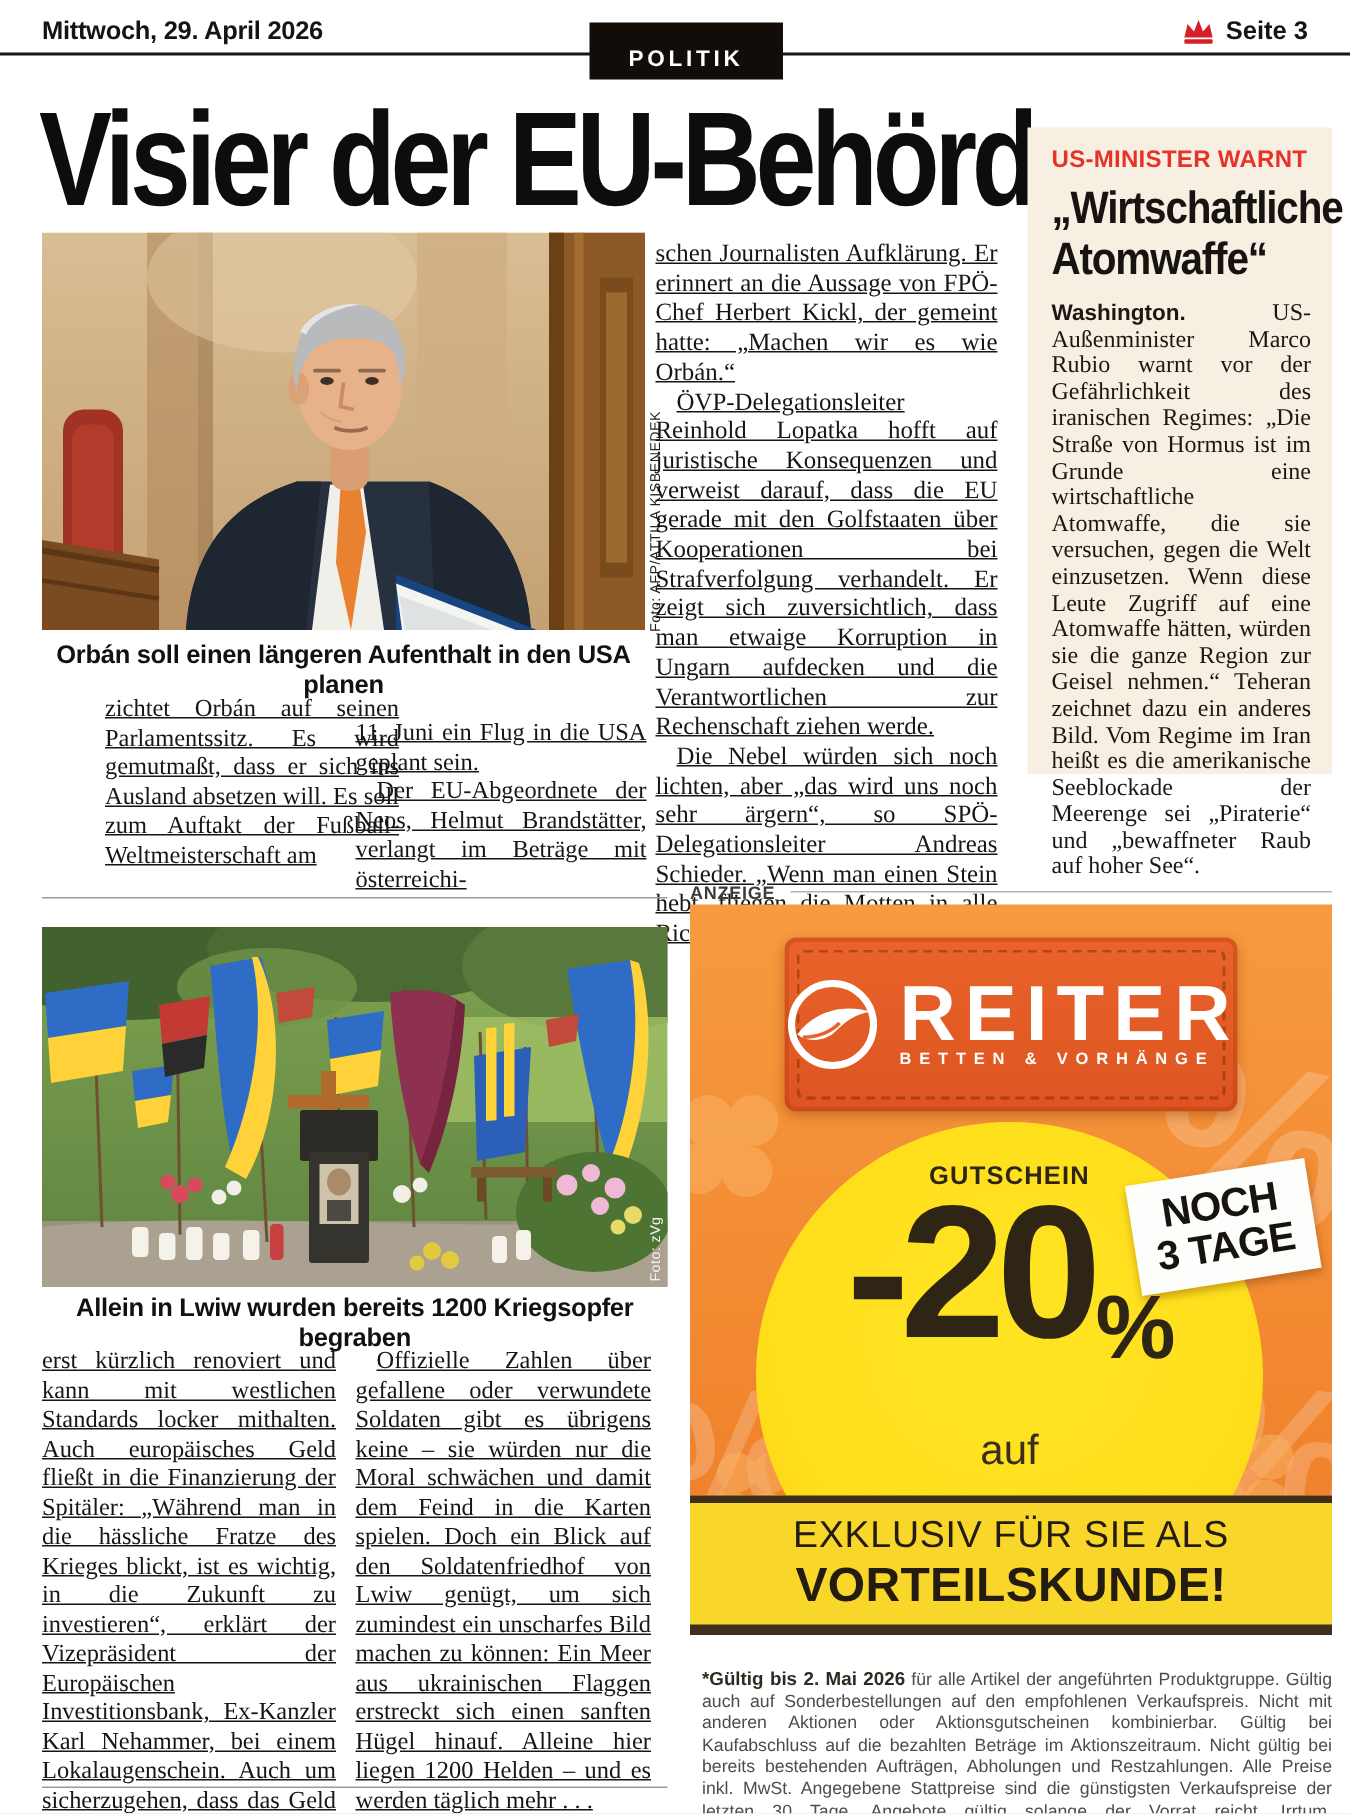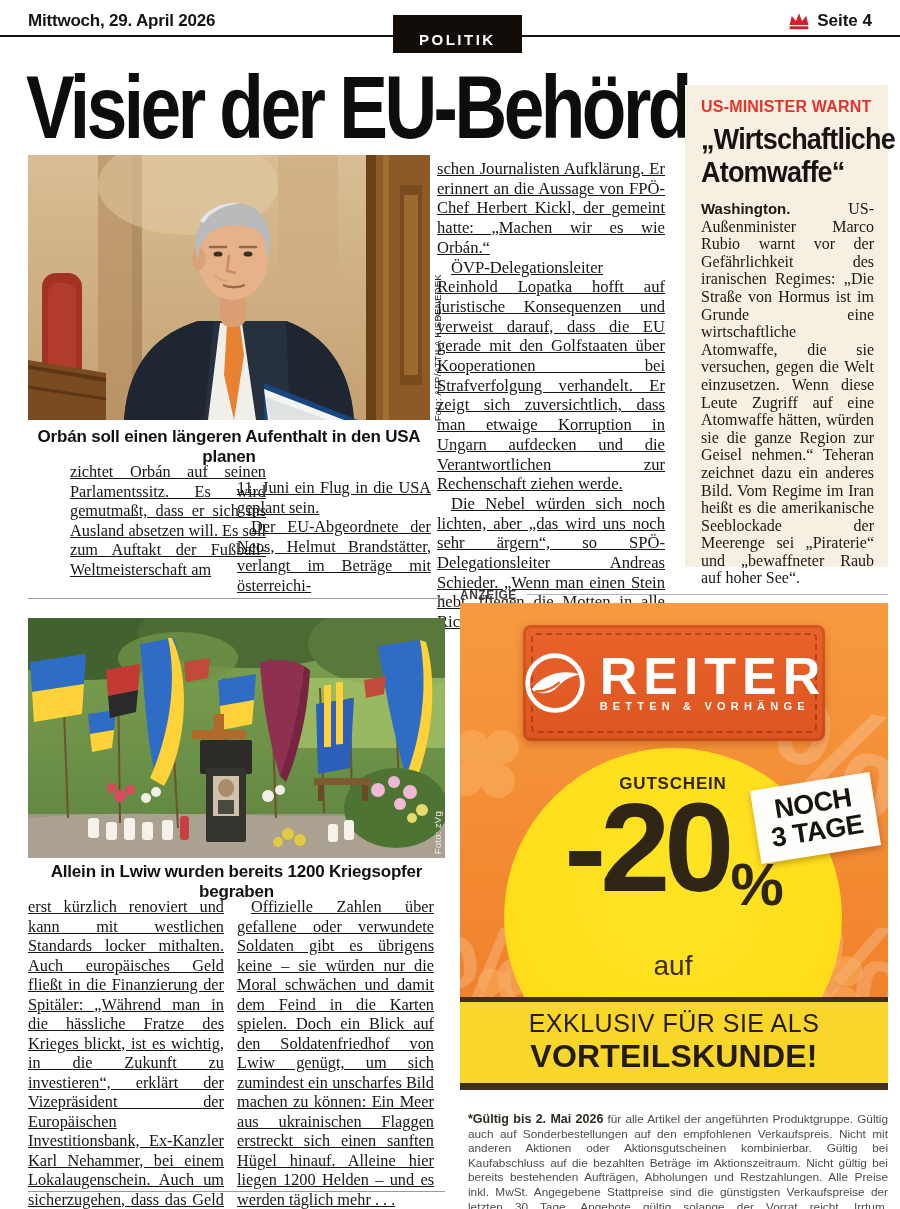--- a/index.html
+++ b/index.html
@@ -25,21 +25,21 @@
   .serif p.ind{text-indent:14px;}
 
   
   .figure{overflow:visible;}
   .figure svg{display:block;}
   .credit{position:absolute;writing-mode:vertical-rl;transform:rotate(180deg);
           font-size:9.5px;color:#222;letter-spacing:0.3px;white-space:nowrap;}
   .caption{font-size:17px;font-weight:700;text-align:center;color:#111;letter-spacing:-0.2px;}
 
   
-  .sidebar{left:685px;top:85px;width:203px;height:482px;background:#f8efe3;box-sizing:border-box;
+  .sidebar{left:685px;top:85px;width:203px;height:431px;background:#f8efe3;box-sizing:border-box;
            padding:13px 14px 0 16px;}
   .sb-kicker{color:#e6332a;font-size:16px;font-weight:800;letter-spacing:0.2px;}
   .sb-head{margin-top:6px;font-size:27px;font-weight:900;letter-spacing:-0.8px;line-height:30px;
            transform:scaleY(1.12);transform-origin:top left;color:#171310;}
   .sb-body{margin-top:18px;font-family:"Liberation Serif","DejaVu Serif",serif;font-size:16px;
            line-height:17.6px;text-align:justify;color:#1b1713;}
   .sb-body b{font-family:"Liberation Sans",sans-serif;font-size:15px;}
 
   
   .rule-thin{background:#9b9b9b;height:1px;}
@@ -93,21 +93,21 @@
   <div class="abs hdr-date">Mittwoch, 29. April 2026</div>
   <div class="abs hdr-rule"></div>
   <div class="abs politik-box">POLITIK</div>
   <div class="abs hdr-page">
     <span style="display:inline-flex;">
       <svg width="24" height="19" viewBox="0 0 28 22">
         <path d="M3,15 L5.5,4.5 L10.5,10.5 L14,1.5 L17.5,10.5 L22.5,4.5 L25,15 Z" fill="#d5202a"></path>
         <rect x="3" y="16.5" width="22" height="3.5" rx="1" fill="#d5202a"></rect>
       </svg>
     </span>
-    <span>Seite 4</span>
+    <span>Seite 3</span>
   </div>
 
   <div class="abs headline">Visier der EU-Behörden</div>
 
   <div class="abs figure" style="left:28px;top:155px;width:415px;height:268px;">
     <svg width="402" height="265" viewBox="0 0 402 265">
       <defs>
         <linearGradient id="stone" x1="0" y1="0" x2="0" y2="1">
           <stop offset="0" stop-color="#d9bd94"></stop>
             <stop offset="1" stop-color="#c4a173"></stop>

